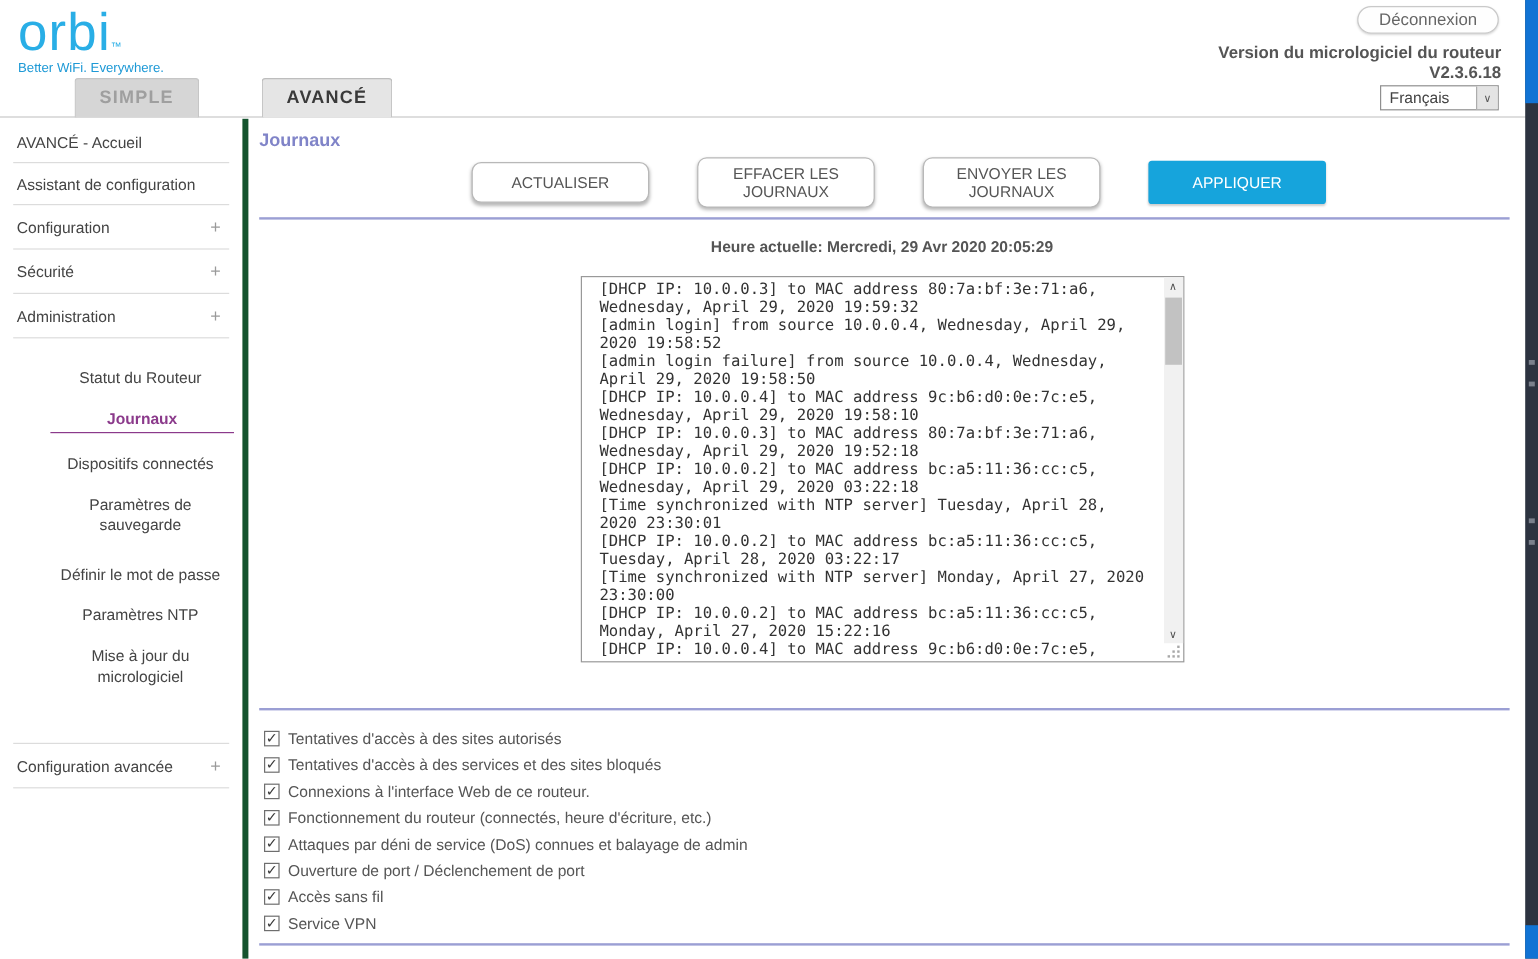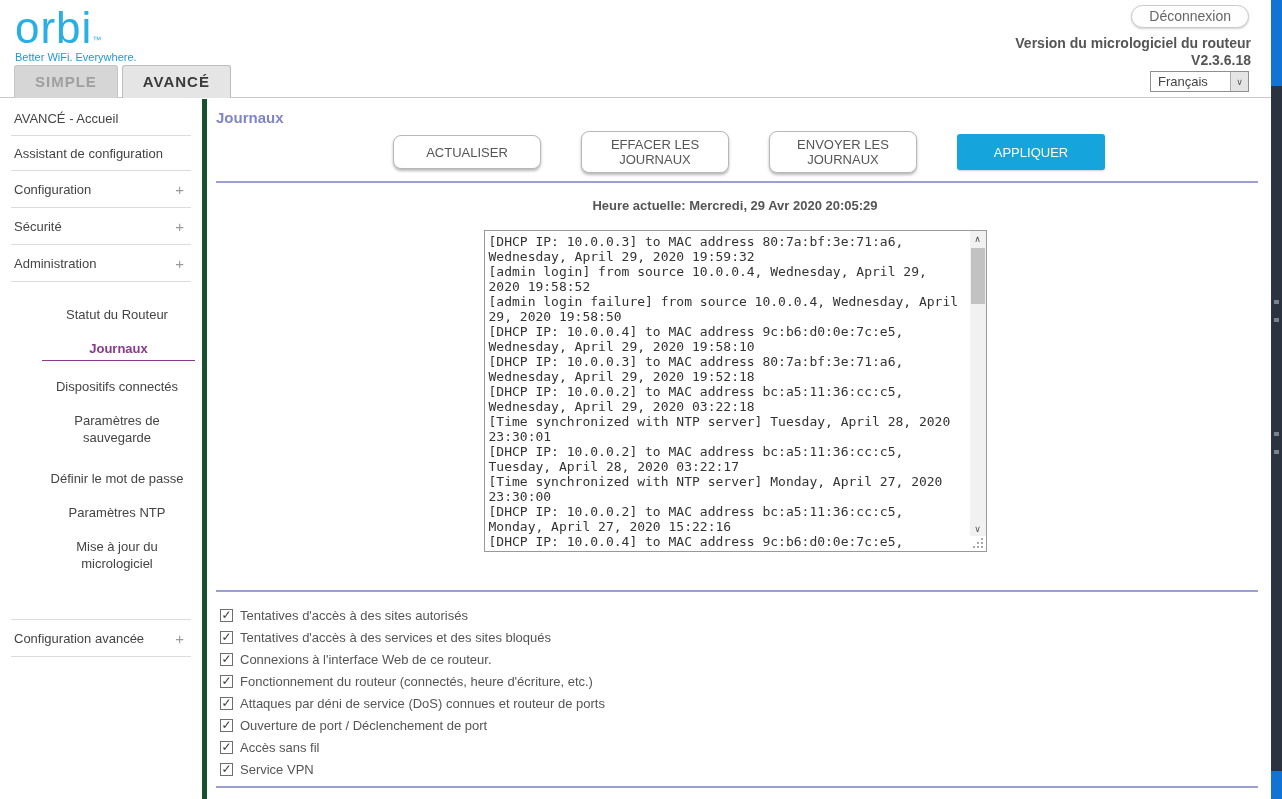--- a/index.html
+++ b/index.html
@@ -30,21 +30,21 @@
   .version-value { position:absolute; top:52px; right:23px; font-size:14px; font-weight:bold; color:#555; }
   .lang-select { position:absolute; top:71px; right:25px; width:99px; height:21px;
     border:1px solid #8f8f8f; background:#fff; display:flex; cursor:pointer; }
   .lang-text { flex:1; font-size:13px; color:#444; padding:2px 0 0 7px; }
   .lang-arrow-box { width:18px; background:#e4e4e4; border-left:1px solid #adadad;
     display:flex; align-items:center; justify-content:center; font-size:9px; color:#555; }
 
   
   .tabs { position:absolute; left:14px; bottom:-1px; display:flex; gap:4px; }
   .tab { min-width:103px; text-align:center; padding:7px 20px 8px; font-size:15px; font-weight:bold;
-    border:1px solid #bdbdbd; border-bottom:none; border-radius:3px 3px 0 0; cursor:pointer; letter-spacing:1px; }
+    border:1px solid #bdbdbd; border-bottom:none; border-radius:3px 3px 0 0; cursor:pointer; letter-spacing:1px;margin-left:48px; }
   .tab-inactive { background:#d6d6d6; color:#9f9f9f; border-color:#c6c6c6; }
   .tab-active { background:#e5e5e5; color:#3a3a3a; }
 
   
   .sidebar { position:absolute; top:99px; left:0; width:207px; height:700px; background:#fff;
     border-right:5px solid #14532d; font-size:13px; color:#444; padding-top:2px; }
   .side-item { margin:0 11px; padding:10px 3px 9px; border-bottom:1px solid #dcdcdc;
     display:flex; justify-content:space-between; align-items:center; cursor:pointer; }
   .side-item .plus { color:#9a9a9a; font-size:15px; font-weight:400; padding-right:4px; }
   .side-sub { padding:24px 0 0 42px; }
@@ -70,21 +70,21 @@
 
   .rule { height:2px; background:#9b9fd4; margin:7px 4px 0 8px; }
   .rule-2 { margin-top:38px; }
   .rule-3 { margin-top:6px; }
 
   .current-time { margin-top:15px; text-align:center; font-size:13px; font-weight:bold; color:#555; }
 
   
   .logbox { position:relative; width:503px; height:322px; margin:17px auto 0;
     border:1px solid #999; background:#fff; }
-  .log-text { position:absolute; top:1px; left:1px; right:17px; bottom:1px; padding:2px 3px;
+  .log-text { position:absolute; top:1px; left:1px; right:17px; bottom:1px; padding:2px 14px;
     font-family:"DejaVu Sans Mono","Liberation Mono",monospace; font-size:13px; line-height:15px;
     color:#333; white-space:pre-wrap; word-wrap:break-word; overflow:hidden; }
   .log-scrollbar { position:absolute; top:0; right:0; width:16px; height:305px; background:#f1f1f1; }
   .sb-arrow { position:absolute; left:0; width:16px; height:15px; display:flex; align-items:center;
     justify-content:center; font-size:9px; color:#505050; cursor:pointer; }
   .sb-up { top:0; }
   .sb-down { bottom:0; }
   .sb-thumb { position:absolute; top:17px; left:1px; width:14px; height:56px; background:#c2c2c2; cursor:pointer; }
   .resize-grip { position:absolute; right:1px; bottom:1px; width:13px; height:13px; cursor:nwse-resize; }
   .resize-grip i { position:absolute; width:2px; height:2px; background:#a8a8a8; }
@@ -220,21 +220,21 @@
     <div class="cb-row">
       <span class="cb-box">✓</span>
       <span class="cb-label">Connexions à l'interface Web de ce routeur.</span>
     </div>
     <div class="cb-row">
       <span class="cb-box">✓</span>
       <span class="cb-label">Fonctionnement du routeur (connectés, heure d'écriture, etc.)</span>
     </div>
     <div class="cb-row">
       <span class="cb-box">✓</span>
-      <span class="cb-label">Attaques par déni de service (DoS) connues et routeur de ports</span>
+      <span class="cb-label">Attaques par déni de service (DoS) connues et balayage de admin</span>
     </div>
     <div class="cb-row">
       <span class="cb-box">✓</span>
       <span class="cb-label">Ouverture de port / Déclenchement de port</span>
     </div>
     <div class="cb-row">
       <span class="cb-box">✓</span>
       <span class="cb-label">Accès sans fil</span>
     </div>
     <div class="cb-row">

